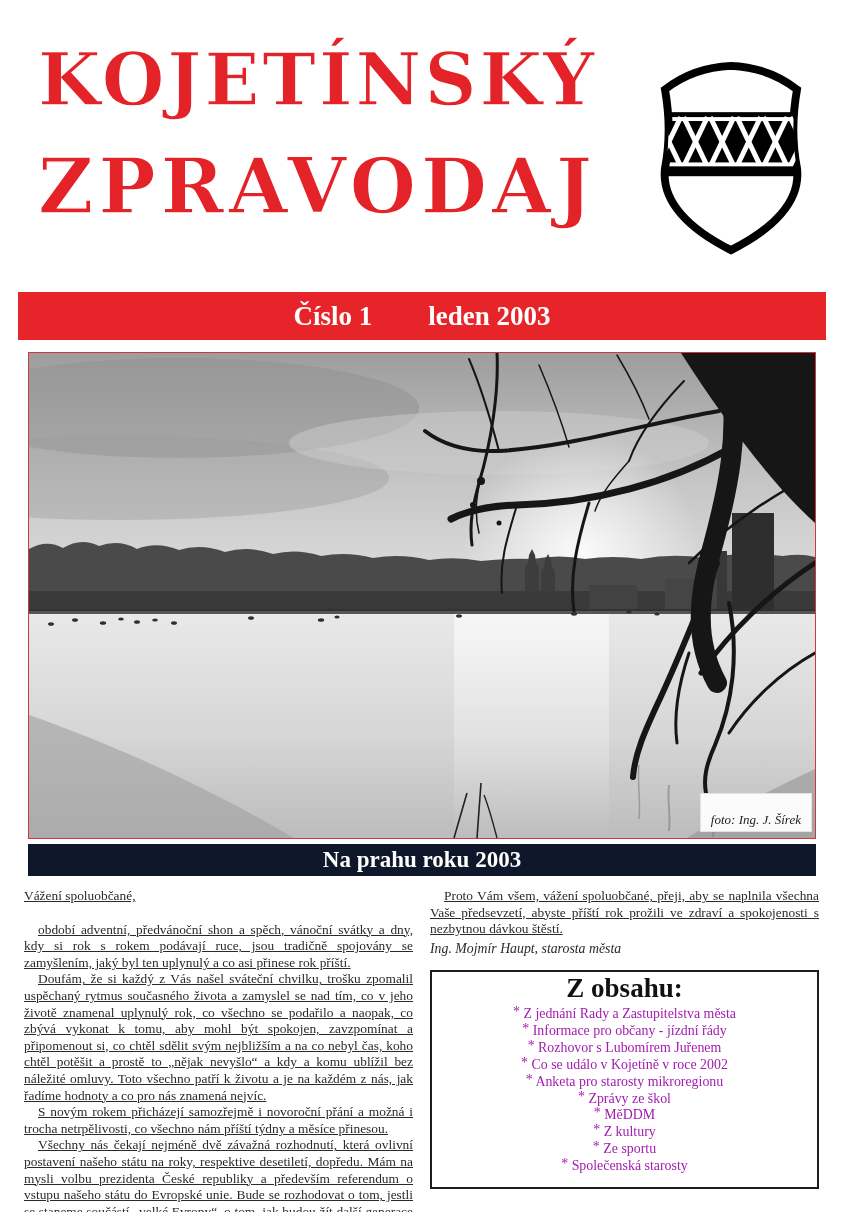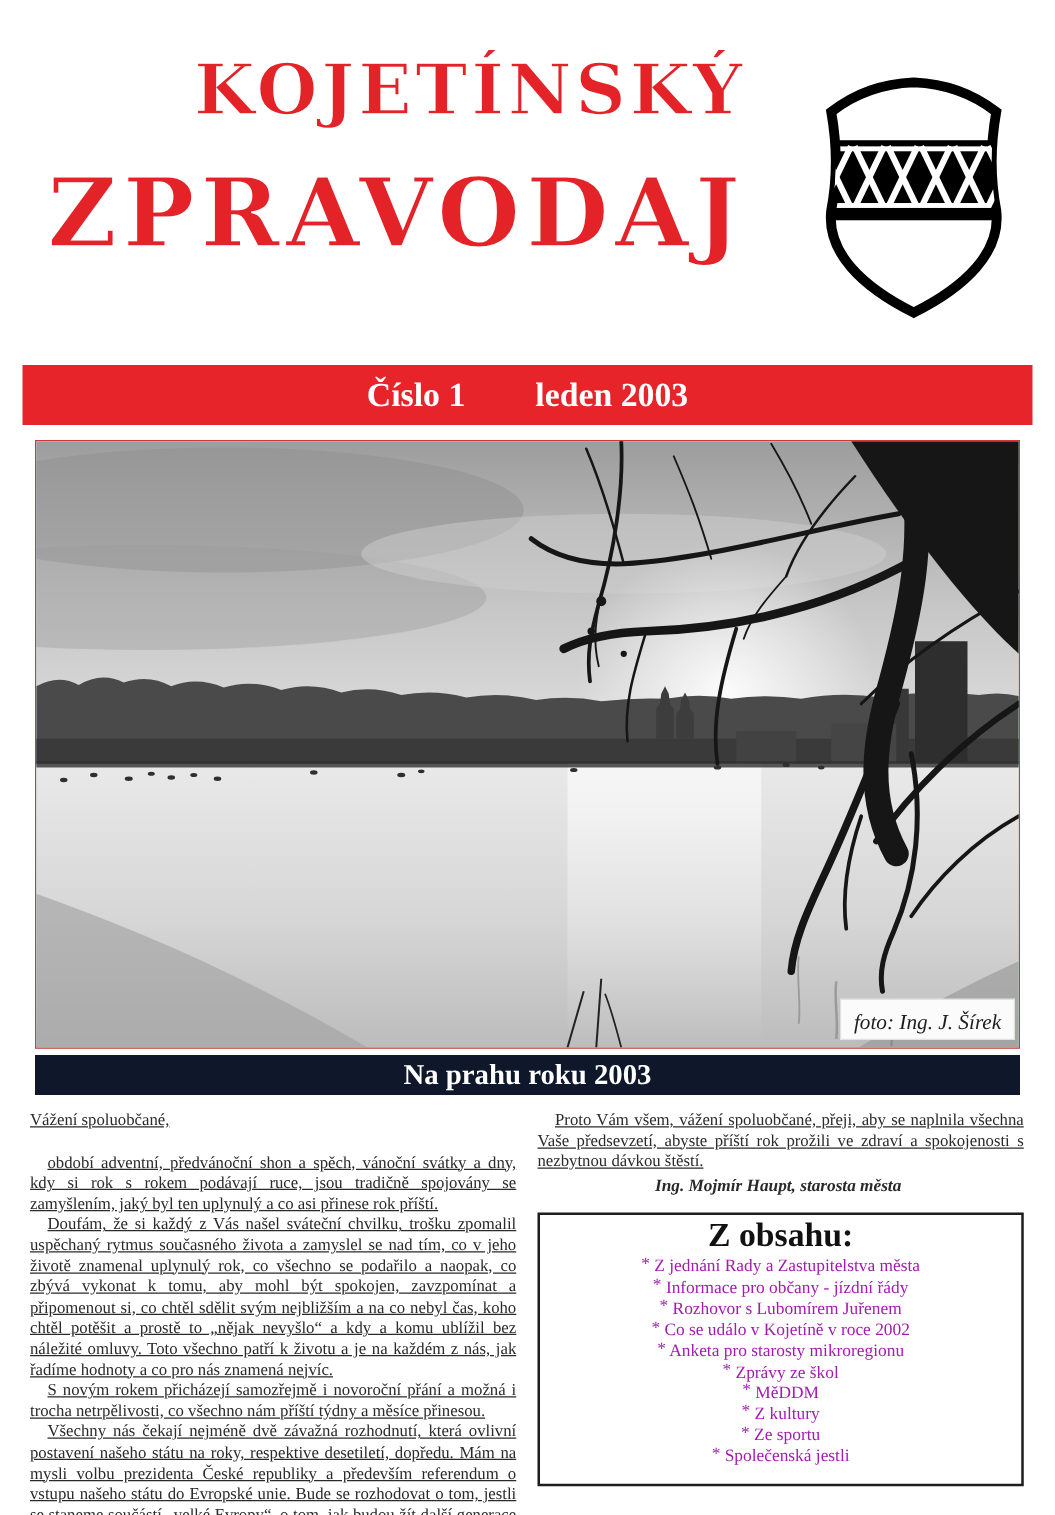--- a/index.html
+++ b/index.html
@@ -8,21 +8,21 @@
     font-family:"Liberation Serif", serif;color:#222;overflow:hidden;
   }
   
   .masthead{position:relative;height:292px;}
   .masthead-title{
     position:absolute;left:38px;top:44px;
     font-family:"DejaVu Serif", serif;font-weight:bold;
     color:#e42329;-webkit-text-stroke:1.3px #ffffff;
     line-height:1;
   }
-  .masthead-title .line1{font-size:56px;letter-spacing:3px;text-align:right;}
+  .masthead-title .line1{font-size:72px;letter-spacing:3px;text-align:right;}
   .masthead-title .line2{font-size:76px;letter-spacing:5px;margin-top:33px;}
   .coat-of-arms{position:absolute;top:56px;right:34px;width:158px;height:202px;}
   
   .issue-bar{
     margin:0 18px;height:48px;background:#e8242b;
     display:flex;align-items:center;justify-content:center;gap:56px;
     color:#fff;font-weight:bold;font-size:27px;font-family:"Liberation Serif",serif;
   }
   .headline-bar{
     margin:5px 28px 0 28px;height:32px;background:#0f172a;
@@ -30,36 +30,35 @@
     color:#fff;font-weight:bold;font-size:23px;
   }
   
   .photo{
     margin:12px 28px 0 28px;height:485px;position:relative;
     border:1px solid #cf3a38;background:#dcdcdc;
   }
   .photo svg{display:block;width:100%;height:100%;}
   .photo-caption{
     position:absolute;right:3px;bottom:6px;background:#fbfbfb;
-    padding:8px 10px 3px 10px;font-style:italic;font-size:17px;color:#1d1d1d;
+    padding:18px 10px 3px 10px;font-style:italic;font-size:13px;color:#1d1d1d;
     border:1px solid #e2e2e2;
     text-align:right;
   }
   
   .article{
     margin:12px 24px 0 24px;display:flex;gap:17px;
     font-size:13.4px;line-height:16.6px;text-align:justify;color:#2a2a2a;
   }
   .col{width:calc(50% - 9px);}
   .article p{margin:0;text-indent:14px;text-decoration:underline;}
   .salutation{text-indent:0 !important;margin-bottom:17px !important;}
   .signature{
-    text-align:center;font-style:italic;margin-top:3px;padding-right:4px;
+    text-align:left;font-style:italic;margin-top:3px;padding-right:4px;
     font-size:13.8px;
-    font-weight:bold;
   }
   
   .contents-box{
     margin-top:13px;border:2px solid #1d1d1d;padding:6px 8px 12px 8px;
     text-align:center;
   }
   .contents-title{
     font-size:27px;font-weight:bold;margin:2px 0 9px 0;color:#111;
     font-family:"Liberation Serif",serif;
   }
@@ -242,17 +241,17 @@
       <ul class="contents-list">
         <li>Z jednání Rady a Zastupitelstva města</li>
         <li>Informace pro občany - jízdní řády</li>
         <li>Rozhovor s Lubomírem Juřenem</li>
         <li>Co se událo v Kojetíně v roce 2002</li>
         <li>Anketa pro starosty mikroregionu</li>
         <li>Zprávy ze škol</li>
         <li>MěDDM</li>
         <li>Z kultury</li>
         <li>Ze sportu</li>
-        <li>Společenská jestli</li>
+        <li>Společenská starosty</li>
       </ul>
     </div>
   </div>
 </section>
 
 </body></html>

